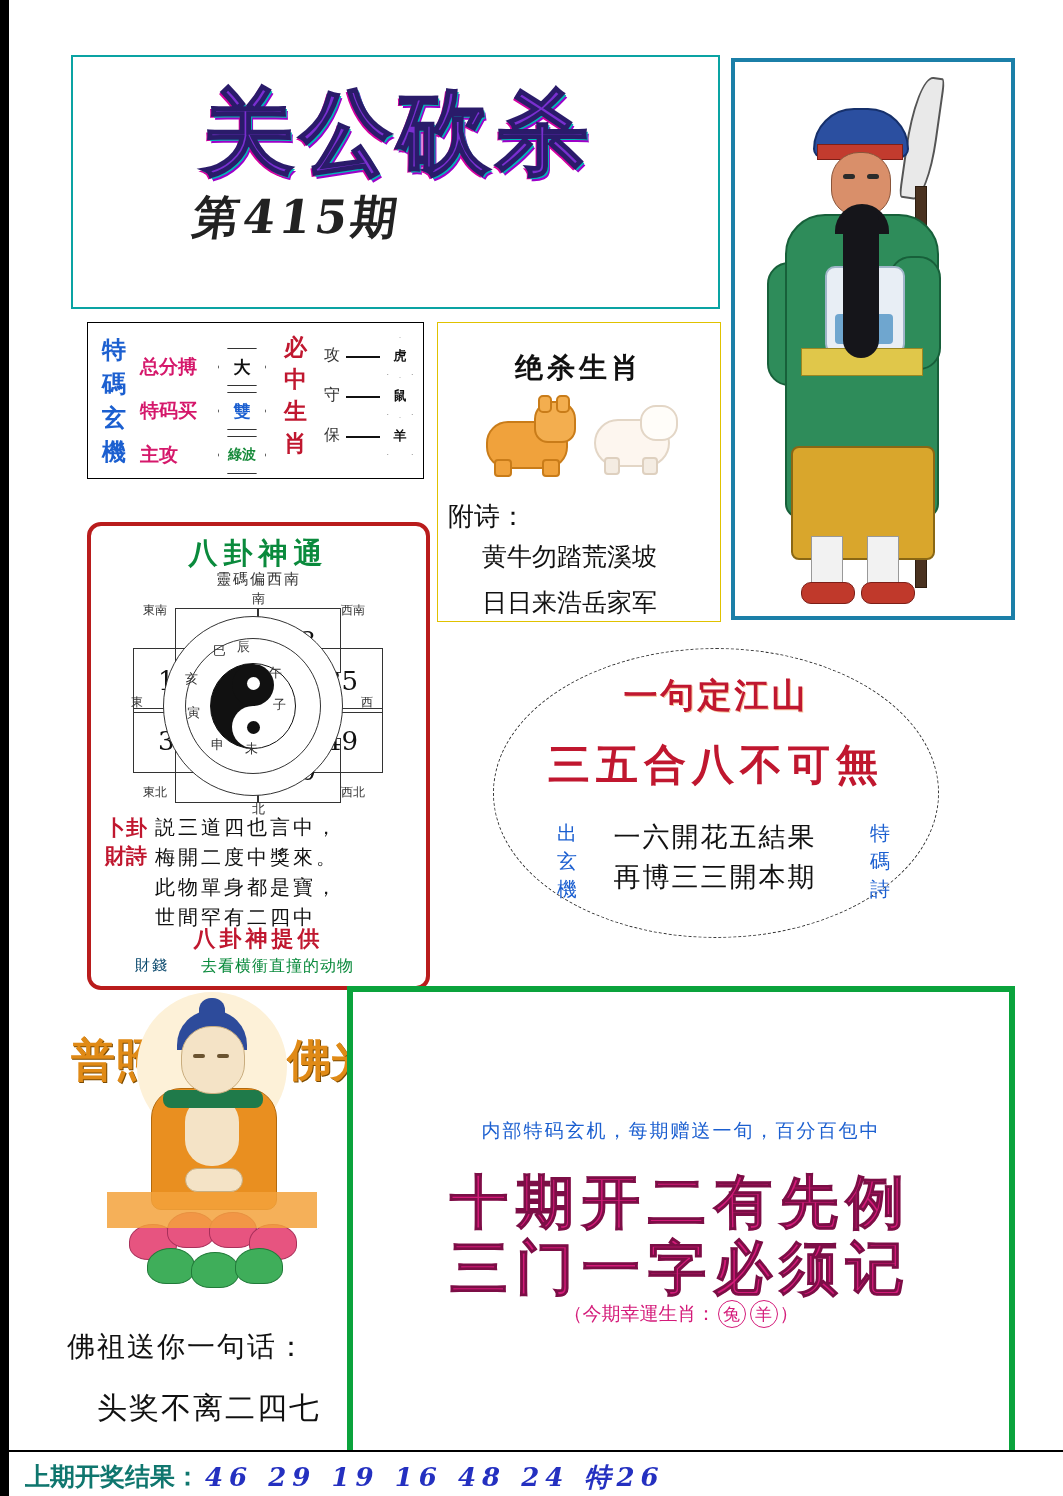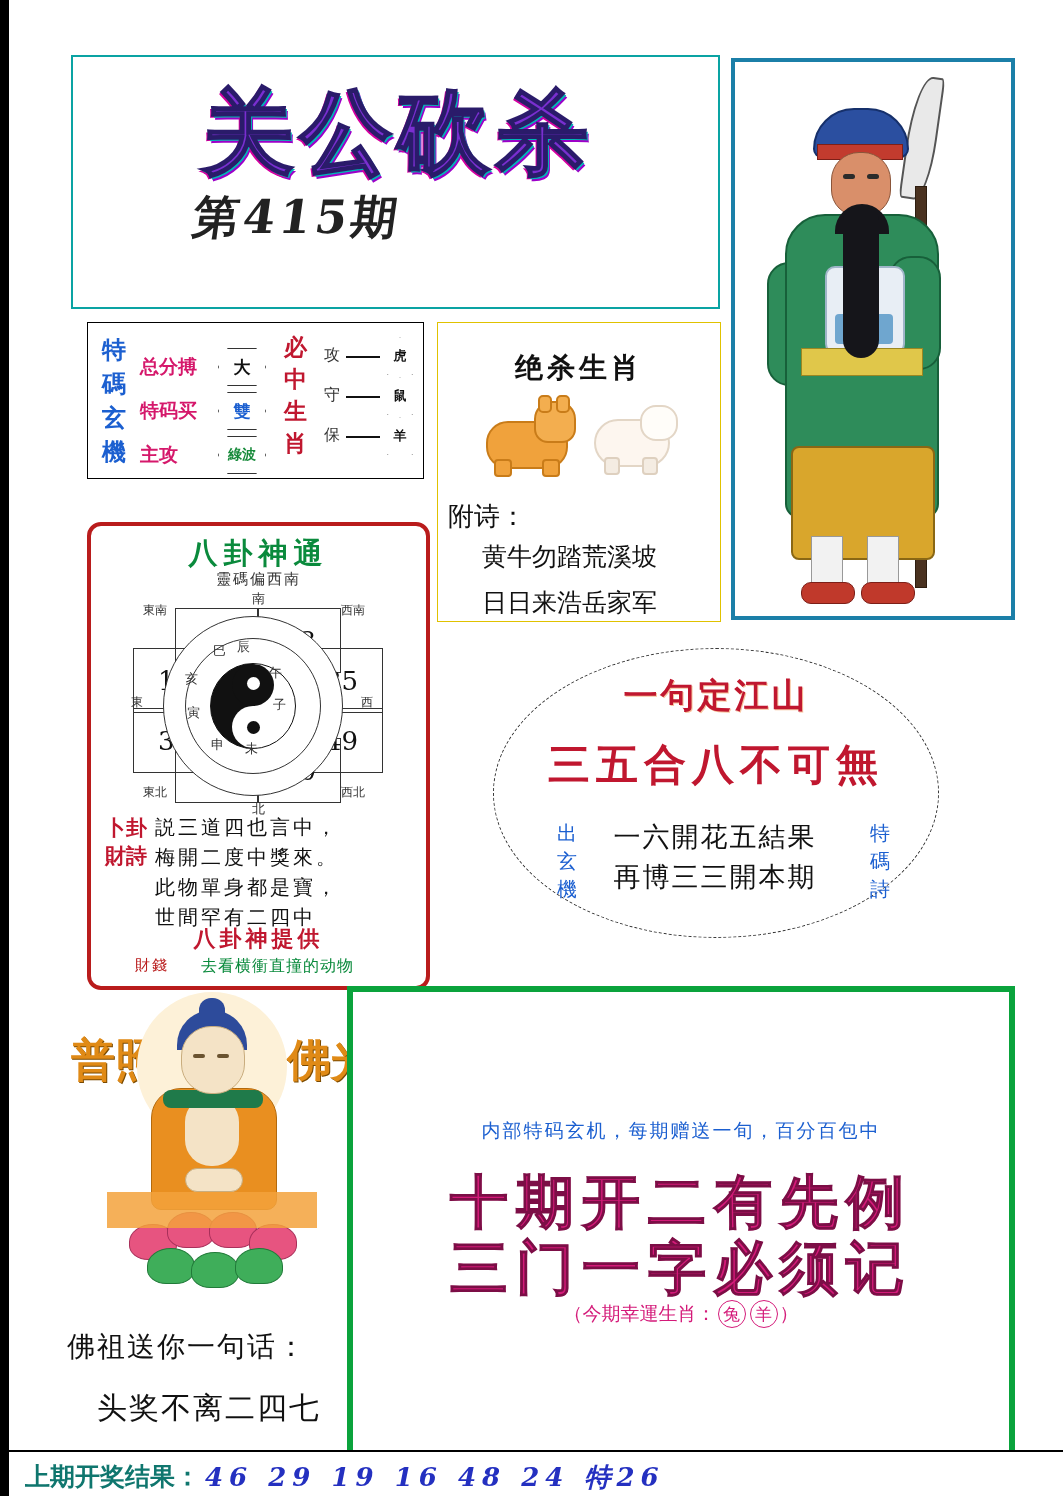--- a/index.html
+++ b/index.html
@@ -135,21 +135,21 @@
   .yy:after{content:"";position:absolute;left:21px;top:42px;width:42px;height:42px;border-radius:50%;background:#fff;}
   .yy-d1{position:absolute;left:36px;top:13px;width:13px;height:13px;border-radius:50%;background:#fff;z-index:3;}
   .yy-d2{position:absolute;left:36px;top:57px;width:13px;height:13px;border-radius:50%;background:#111;z-index:3;}
   .bg-dir{position:absolute;font-size:12px;color:#333;}
   .bg-branch{position:absolute;font-size:13px;color:#333;}
   .bg-poem-title{position:absolute;left:14px;top:288px;width:42px;text-align:center;
     font-size:21px;font-weight:bold;color:#c0172f;line-height:28px;}
   .bg-poem{position:absolute;left:64px;top:286px;font-size:20px;color:#111;line-height:30px;
     font-family:"DejaVu Serif","Liberation Serif",serif;letter-spacing:3px;}
   .bg-provide{position:absolute;left:0;top:398px;width:100%;text-align:center;font-size:22px;font-weight:bold;color:#c0172f;letter-spacing:4px;}
-  .bg-money{position:absolute;left:44px;top:430px;font-size:15px;color:#b91c1c;letter-spacing:2px;}
+  .bg-money{position:absolute;left:44px;top:430px;font-size:15px;color:#0c4a6e;letter-spacing:2px;}
   .bg-money2{position:absolute;left:110px;top:430px;font-size:16px;color:#0a8a3c;letter-spacing:1px;}
 
   
   .oval{
     position:absolute;left:484px;top:648px;width:444px;height:288px;
     border:1px dashed #333;border-radius:50%;background:#fff;
   }
   .ov-title{position:absolute;left:0;top:24px;width:100%;text-align:center;
     font-size:34px;font-weight:bold;color:#c0172f;letter-spacing:3px;
     text-shadow:1px 1px 0 #f7c6a0;}

